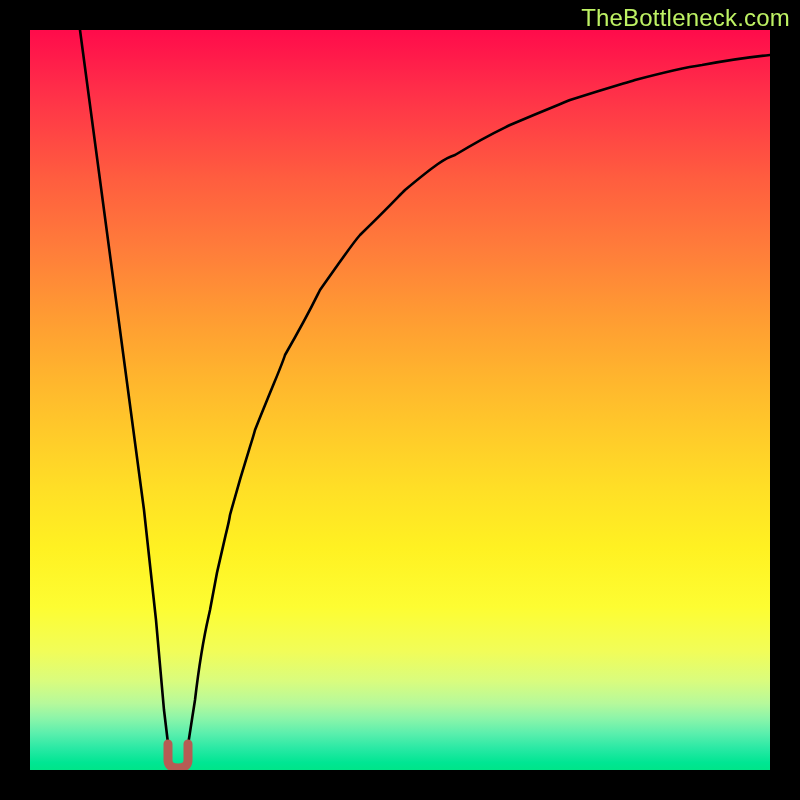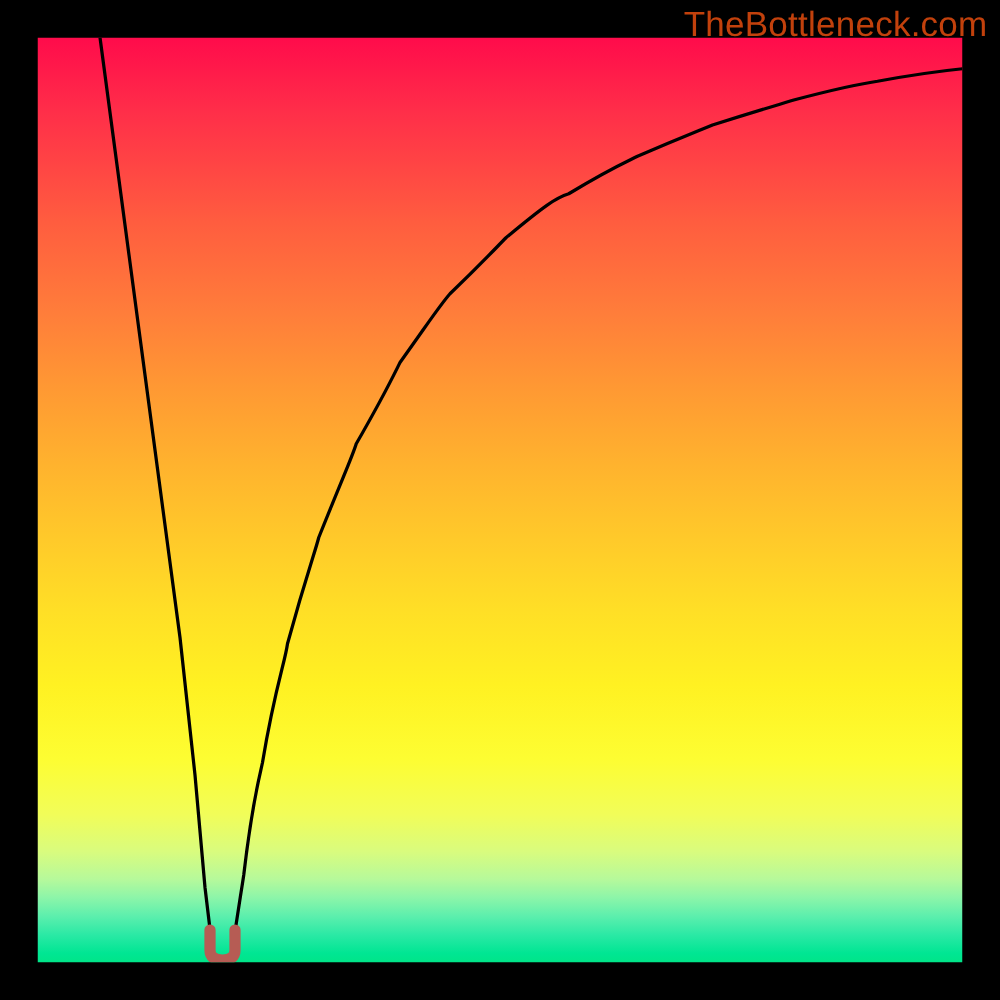--- a/index.html
+++ b/index.html
@@ -53,22 +53,22 @@
   .curve-svg {
     position: absolute;
     inset: 0;
     width: 100%;
     height: 100%;
   }
   .watermark {
     position: absolute;
     top: 4px;
     right: 10px;
-    color: #c2410c;
-    font-size: 28px;
+    color: #bef264;
+    font-size: 24px;
     letter-spacing: 0.2px;
     user-select: none;
   }
 </style>
 </head>
 <body>
 
 <div class="frame">
 
   <div class="plot-area">

